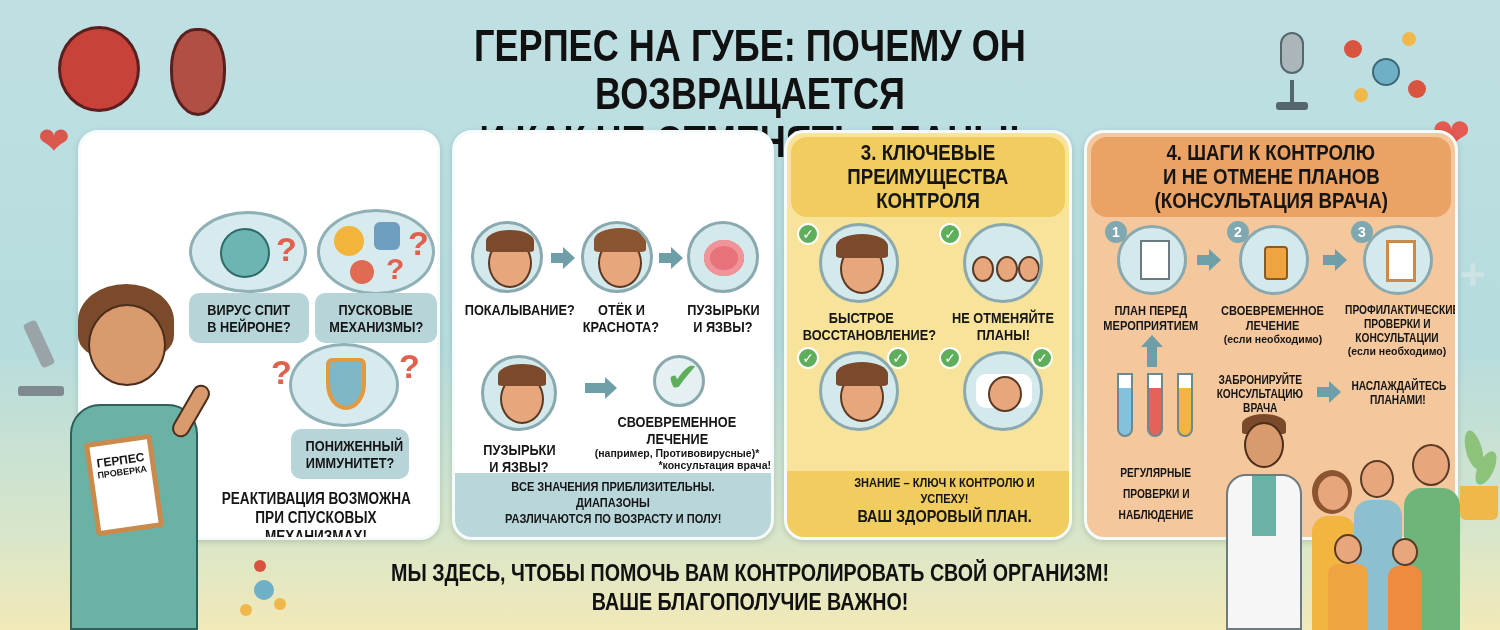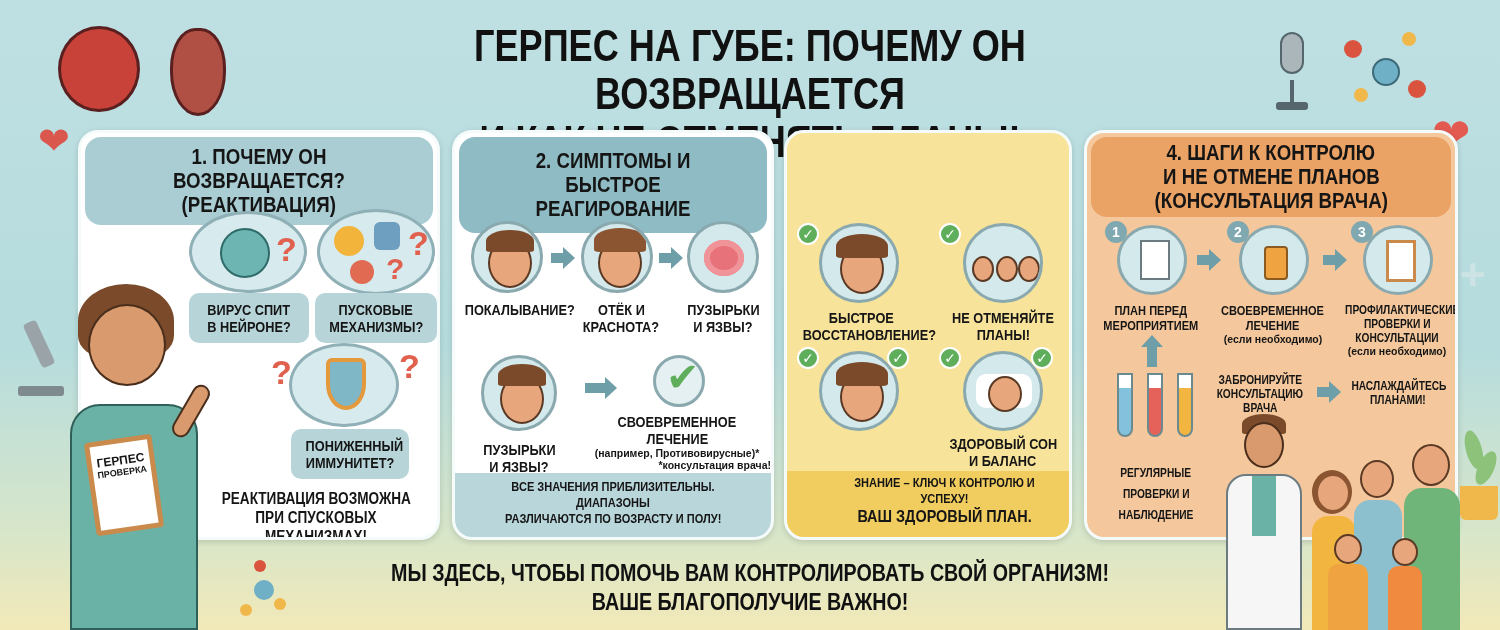--- a/index.html
+++ b/index.html
@@ -108,24 +108,20 @@
   <div style="position:absolute;left:18px;top:0;width:14px;height:48px;background:#9aa4a8;border-radius:4px;transform:rotate(-25deg);"></div>
   <div style="position:absolute;left:4px;top:66px;width:46px;height:10px;background:#7e8a8e;border-radius:3px;"></div>
 </div>
 
 <div class="title">
   <div>ГЕРПЕС НА ГУБЕ: ПОЧЕМУ ОН ВОЗВРАЩАЕТСЯ</div>
   <div>И КАК НЕ ОТМЕНЯТЬ ПЛАНЫ!</div>
 </div>
 
 <div class="panel p1">
-  <div class="phead">
-    <div class="sq">1. ПОЧЕМУ ОН ВОЗВРАЩАЕТСЯ?</div><br>
-    <div class="sq">(РЕАКТИВАЦИЯ)</div>
-  </div>
   <div class="bubble" style="left:108px;top:78px;width:118px;height:82px;">
     <div style="position:absolute;left:28px;top:14px;width:50px;height:50px;border-radius:50%;background:#6db5b3;border:2px solid #2f6b69;"></div>
     <span class="qmark" style="left:84px;top:16px;">?</span>
   </div>
   <div class="bubble" style="left:236px;top:76px;width:118px;height:86px;">
     <div style="position:absolute;left:14px;top:14px;width:30px;height:30px;border-radius:50%;background:#f3b43c;"></div>
     <div style="position:absolute;left:54px;top:10px;width:26px;height:28px;border-radius:6px;background:#6e9ec0;"></div>
     <span class="qmark" style="left:88px;top:12px;">?</span>
     <div style="position:absolute;left:30px;top:48px;width:24px;height:24px;border-radius:50%;background:#e06a52;"></div>
     <span class="qmark" style="left:66px;top:40px;font-size:30px;">?</span>
@@ -158,24 +154,20 @@
   <div style="position:absolute;left:24px;top:20px;width:78px;height:82px;border-radius:50%;background:#d99a6e;border:2px solid #4a2e1c;"></div>
   <div style="position:absolute;left:6px;top:120px;width:128px;height:226px;border-radius:30px 30px 0 0;background:#6bb2a6;border:2px solid #2e5f58;"></div>
   <div style="position:absolute;left:26px;top:154px;width:68px;height:94px;background:#fff;border:5px solid #c98a4c;border-radius:4px;transform:rotate(-8deg);text-align:center;font-weight:900;">
     <div style="font-size:12px;line-height:14px;margin-top:10px;">ГЕРПЕС</div>
     <div style="font-size:9px;line-height:11px;">ПРОВЕРКА</div>
   </div>
   <div style="position:absolute;left:118px;top:98px;width:18px;height:58px;background:#d99a6e;border:2px solid #4a2e1c;border-radius:10px;transform:rotate(30deg);"></div>
 </div>
 
 <div class="panel p2">
-  <div class="phead">
-    <div class="sq">2. СИМПТОМЫ И</div><br>
-    <div class="sq">БЫСТРОЕ РЕАГИРОВАНИЕ</div>
-  </div>
   <div class="circle" style="left:16px;top:88px;width:72px;height:72px;">
     <div class="face" style="left:14px;top:14px;width:44px;height:50px;"></div>
     <div class="hair" style="left:12px;top:6px;width:48px;height:22px;"></div>
   </div>
   <div class="arrow" style="left:96px;top:120px;width:14px;"></div>
   <div class="circle" style="left:126px;top:88px;width:72px;height:72px;">
     <div class="face" style="left:14px;top:14px;width:44px;height:50px;"></div>
     <div class="hair" style="left:10px;top:4px;width:52px;height:24px;background:#8a5530;"></div>
   </div>
   <div class="arrow" style="left:204px;top:120px;width:14px;"></div>
@@ -211,20 +203,25 @@
     <div class="small">(например, Противовирусные)*</div>
     <div class="small" style="text-align:right;padding-right:4px;">*консультация врача!</div>
   </div>
   <div class="note-bar">
     <div class="sq">ВСЕ ЗНАЧЕНИЯ ПРИБЛИЗИТЕЛЬНЫ. ДИАПАЗОНЫ</div><br>
     <div class="sq">РАЗЛИЧАЮТСЯ ПО ВОЗРАСТУ И ПОЛУ!</div>
   </div>
 </div>
 
 <div class="panel p3">
+  <div class="phead">
+    <div class="sq">3. КЛЮЧЕВЫЕ</div><br>
+    <div class="sq">ПРЕИМУЩЕСТВА</div><br>
+    <div class="sq">КОНТРОЛЯ</div>
+  </div>
   <div class="circle" style="left:32px;top:90px;width:80px;height:80px;">
     <div class="face" style="left:18px;top:18px;width:44px;height:50px;"></div>
     <div class="hair" style="left:14px;top:8px;width:52px;height:24px;"></div>
   </div>
   <div class="check" style="left:10px;top:90px;">✓</div>
   <div class="circle" style="left:176px;top:90px;width:80px;height:80px;">
     <div class="face" style="left:6px;top:30px;width:22px;height:26px;"></div>
     <div class="face" style="left:30px;top:30px;width:22px;height:26px;"></div>
     <div class="face" style="left:52px;top:30px;width:22px;height:26px;"></div>
   </div>
@@ -242,25 +239,20 @@
     <div class="hair" style="left:14px;top:8px;width:52px;height:24px;"></div>
   </div>
   <div class="check" style="left:10px;top:214px;">✓</div>
   <div class="check" style="left:100px;top:214px;">✓</div>
   <div class="circle" style="left:176px;top:218px;width:80px;height:80px;">
     <div style="position:absolute;left:10px;top:20px;width:56px;height:34px;border-radius:10px;background:#fff;"></div>
     <div class="face" style="left:22px;top:22px;width:34px;height:36px;"></div>
   </div>
   <div class="check" style="left:152px;top:214px;">✓</div>
   <div class="check" style="left:244px;top:214px;">✓</div>
-  <div class="lbl" style="left:148px;top:302px;width:136px;">
-    <div class="sq">ЗДОРОВЫЙ СОН</div><br>
-    <div class="sq">И БАЛАНС</div><br>
-    <div class="sq">НАСТРОЕНИЯ?</div>
-  </div>
   <div class="note-bar" style="padding-top:4px;">
     <div class="sq">ЗНАНИЕ – КЛЮЧ К КОНТРОЛЮ И УСПЕХУ!</div><br>
     <div class="sq" style="font-size:17px;line-height:20px;">ВАШ ЗДОРОВЫЙ ПЛАН.</div>
   </div>
 </div>
 
 <div class="panel p4">
   <div class="phead">
     <div class="sq">4. ШАГИ К КОНТРОЛЮ</div><br>
     <div class="sq">И НЕ ОТМЕНЕ ПЛАНОВ</div><br>

